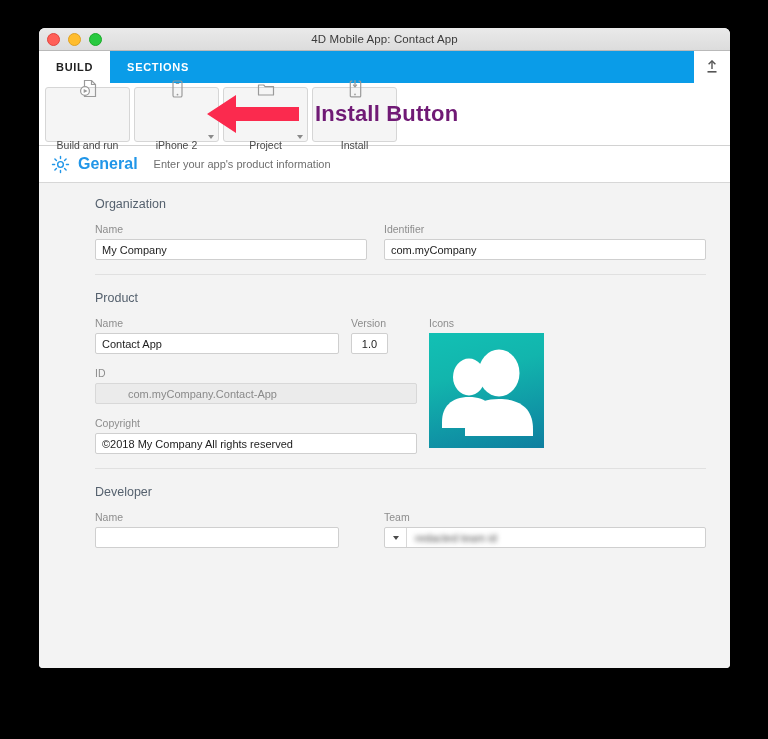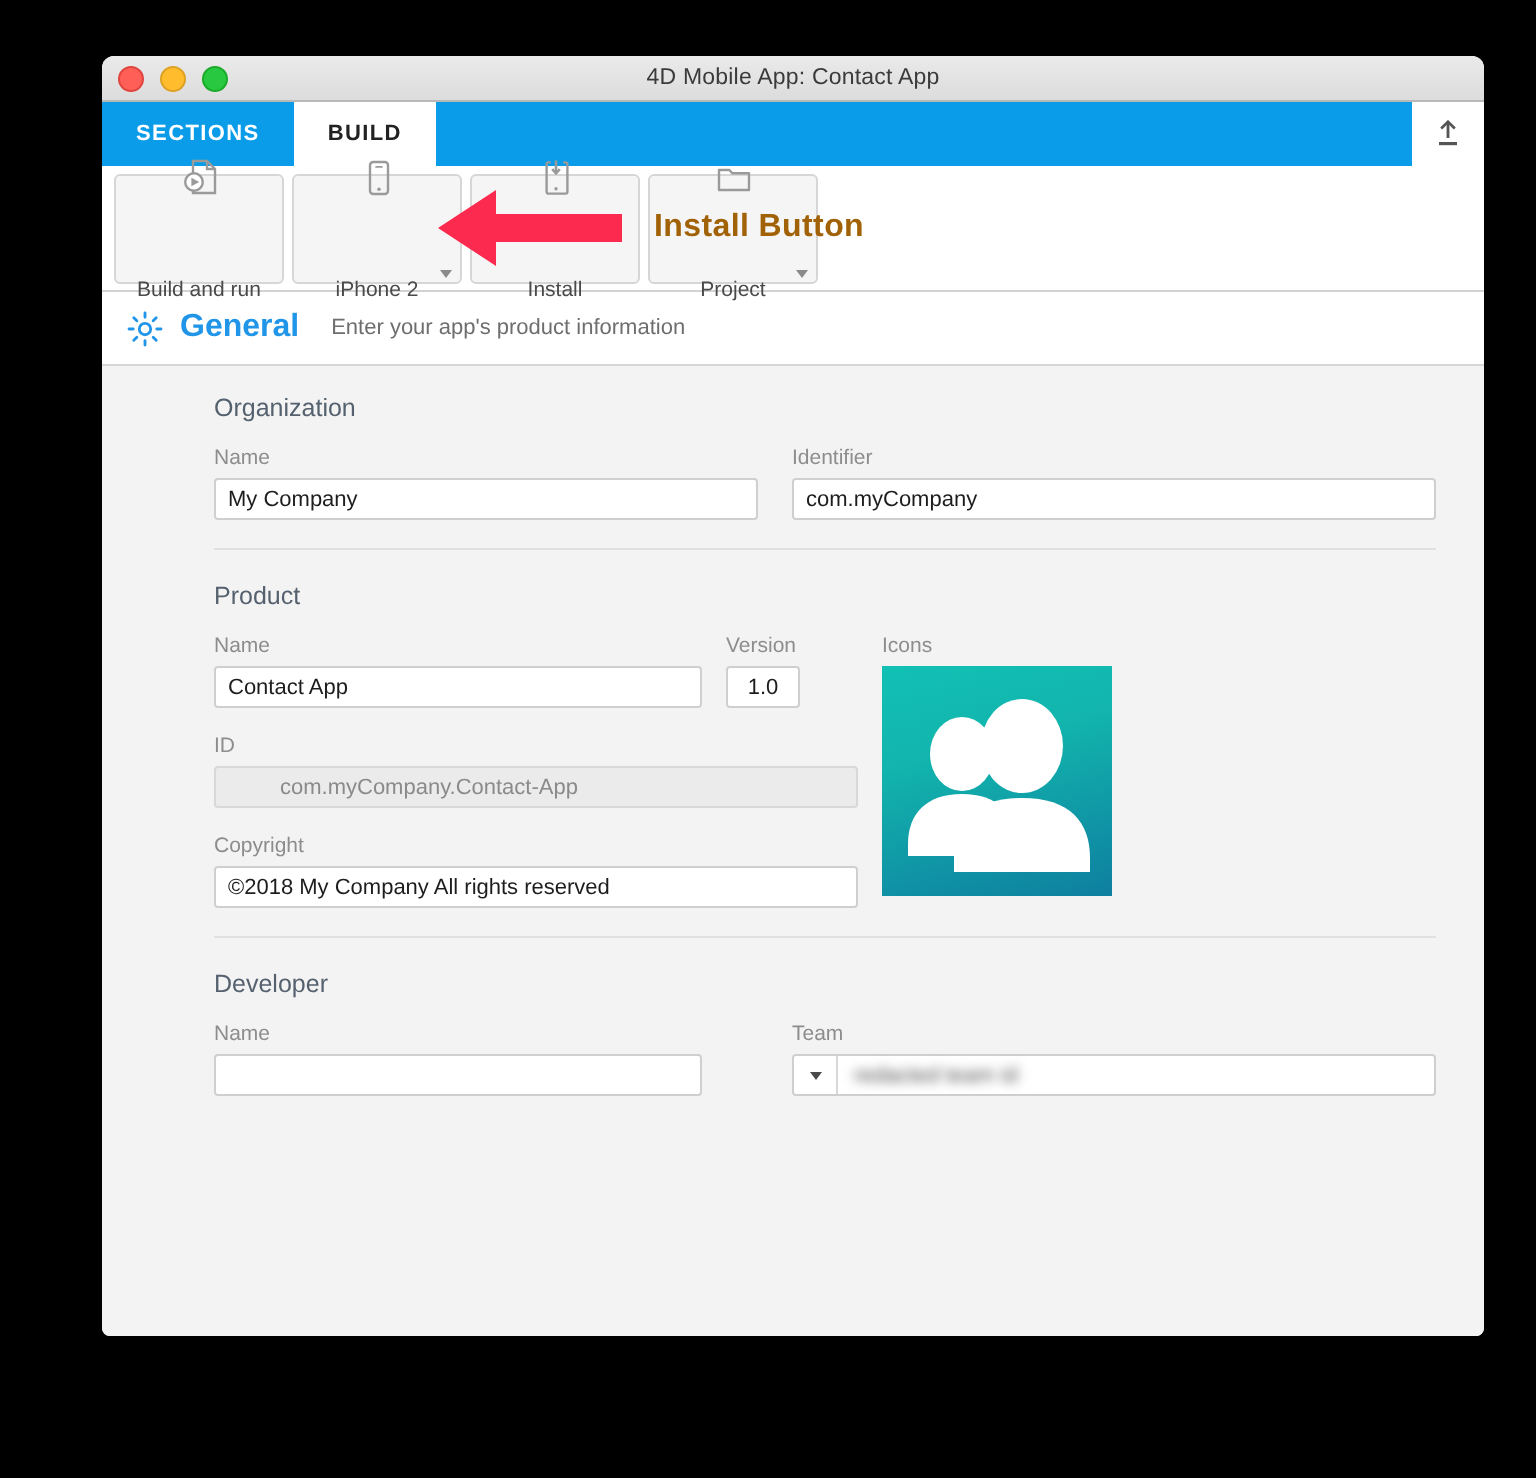--- a/index.html
+++ b/index.html
@@ -9,21 +9,21 @@
     width: 768px;
     height: 739px;
     overflow: hidden;
     font-family: "Liberation Sans", sans-serif;
     -webkit-font-smoothing: antialiased;
   }
 
   
   #app-window {
     position: absolute;
-    left: 51px;
+    left: 39px;
     top: 28px;
     width: 691px;
     height: 640px;
     background: #ffffff;
     border-radius: 6px 6px 4px 4px;
     box-shadow: 0 2px 10px rgba(0,0,0,0.45);
     overflow: hidden;
     display: flex;
     flex-direction: column;
   }
@@ -147,23 +147,23 @@
     position: absolute;
     left: 166px;
     top: 0;
     height: 62px;
     display: flex;
     align-items: center;
     pointer-events: none;
   }
   #annotation-arrow { display: block; }
   #annotation-label {
-    font-size: 16px;
+    font-size: 22px;
     font-weight: bold;
-    color: #a16207;
+    color: #701a75;
     margin-left: 14px;
     white-space: nowrap;
     letter-spacing: 0.2px;
   }
 
   
   #section-header {
     flex: 0 0 36px;
     background: #ffffff;
     border-bottom: 1px solid #d7d7d7;
@@ -288,22 +288,22 @@
   <div id="titlebar">
     <div id="traffic-lights">
       <span class="light close"></span>
       <span class="light min"></span>
       <span class="light max"></span>
     </div>
     <div id="window-title">4D Mobile App: Contact App</div>
   </div>
 
   <div id="tabbar">
+    <div class="tab active">BUILD</div>
     <div class="tab">SECTIONS</div>
-    <div class="tab active">BUILD</div>
     <div id="tabbar-spacer"></div>
     <div id="tab-upload-zone">
       <svg width="12" height="14" viewBox="0 0 12 14">
         <path d="M6 1 L6 9" stroke="#555" stroke-width="1.4" fill="none"></path>
         <path d="M2.6 4.2 L6 0.9 L9.4 4.2" stroke="#555" stroke-width="1.4" fill="none" stroke-linejoin="miter"></path>
         <rect x="1.5" y="11" width="9" height="1.6" fill="#555"></rect>
       </svg>
     </div>
   </div>
 
@@ -329,37 +329,37 @@
           <rect x="9.6" y="5" width="3.8" height="0.9" rx="0.45" fill="#9a9a9a"></rect>
         </svg>
       </span>
       <span class="tb-label">iPhone 2</span>
       <span class="tb-caret"></span>
     </div>
 
     <div class="tool-btn">
       <span class="tb-icon">
         <svg width="22" height="22" viewBox="0 0 22 22">
+          <path d="M3.5 7 h5.2 l1.4 1.6 h8.4 v8.4 h-15 z" fill="none" stroke="#9a9a9a" stroke-width="1.2" stroke-linejoin="round"></path>
+        </svg>
+      </span>
+      <span class="tb-label">Project</span>
+      <span class="tb-caret"></span>
+    </div>
+
+    <div class="tool-btn">
+      <span class="tb-icon">
+        <svg width="22" height="22" viewBox="0 0 22 22">
           <path d="M8.4 3.2 h-1.2 a0.9 0.9 0 0 0 -0.9 0.9 v13.8 a0.9 0.9 0 0 0 0.9 0.9 h8.6 a0.9 0.9 0 0 0 0.9 -0.9 v-13.8 a0.9 0.9 0 0 0 -0.9 -0.9 h-1.2" fill="none" stroke="#9a9a9a" stroke-width="1.2"></path>
           <path d="M11 2.2 L11 8.4" stroke="#9a9a9a" stroke-width="1.3" fill="none"></path>
           <path d="M9.1 6.6 L11 8.7 L12.9 6.6" stroke="#9a9a9a" stroke-width="1.3" fill="none"></path>
           <circle cx="11" cy="16.4" r="0.85" fill="#9a9a9a"></circle>
         </svg>
       </span>
       <span class="tb-label">Install</span>
-    </div>
-
-    <div class="tool-btn">
-      <span class="tb-icon">
-        <svg width="22" height="22" viewBox="0 0 22 22">
-          <path d="M3.5 7 h5.2 l1.4 1.6 h8.4 v8.4 h-15 z" fill="none" stroke="#9a9a9a" stroke-width="1.2" stroke-linejoin="round"></path>
-        </svg>
-      </span>
-      <span class="tb-label">Project</span>
-      <span class="tb-caret"></span>
     </div>
 
     <div id="annotation">
       <svg id="annotation-arrow" width="96" height="46" viewBox="0 0 96 46">
         <path d="M2 23 L31 4 L31 16 L94 16 L94 30 L31 30 L31 42 Z" fill="#fb2a4e"></path>
       </svg>
       <span id="annotation-label">Install Button</span>
     </div>
   </div>
 

